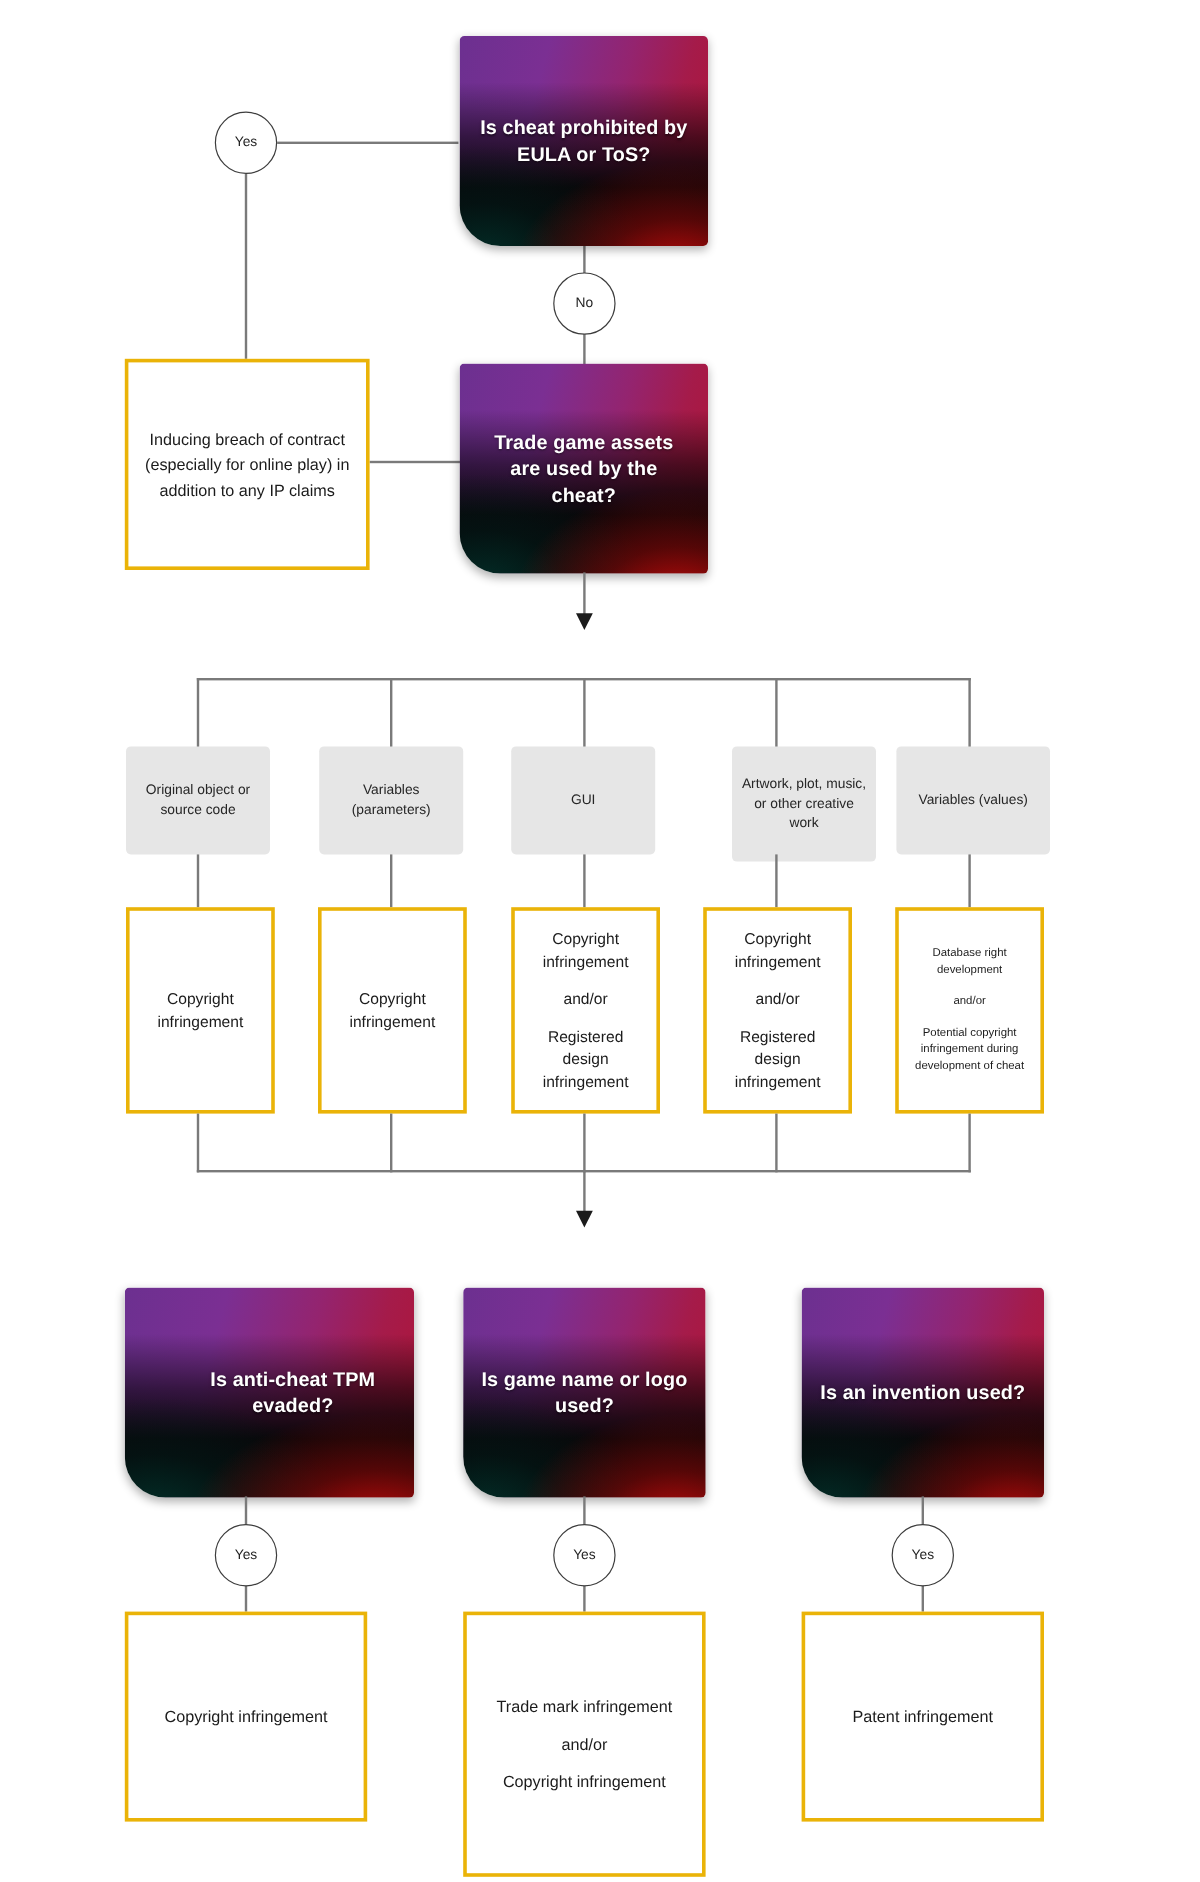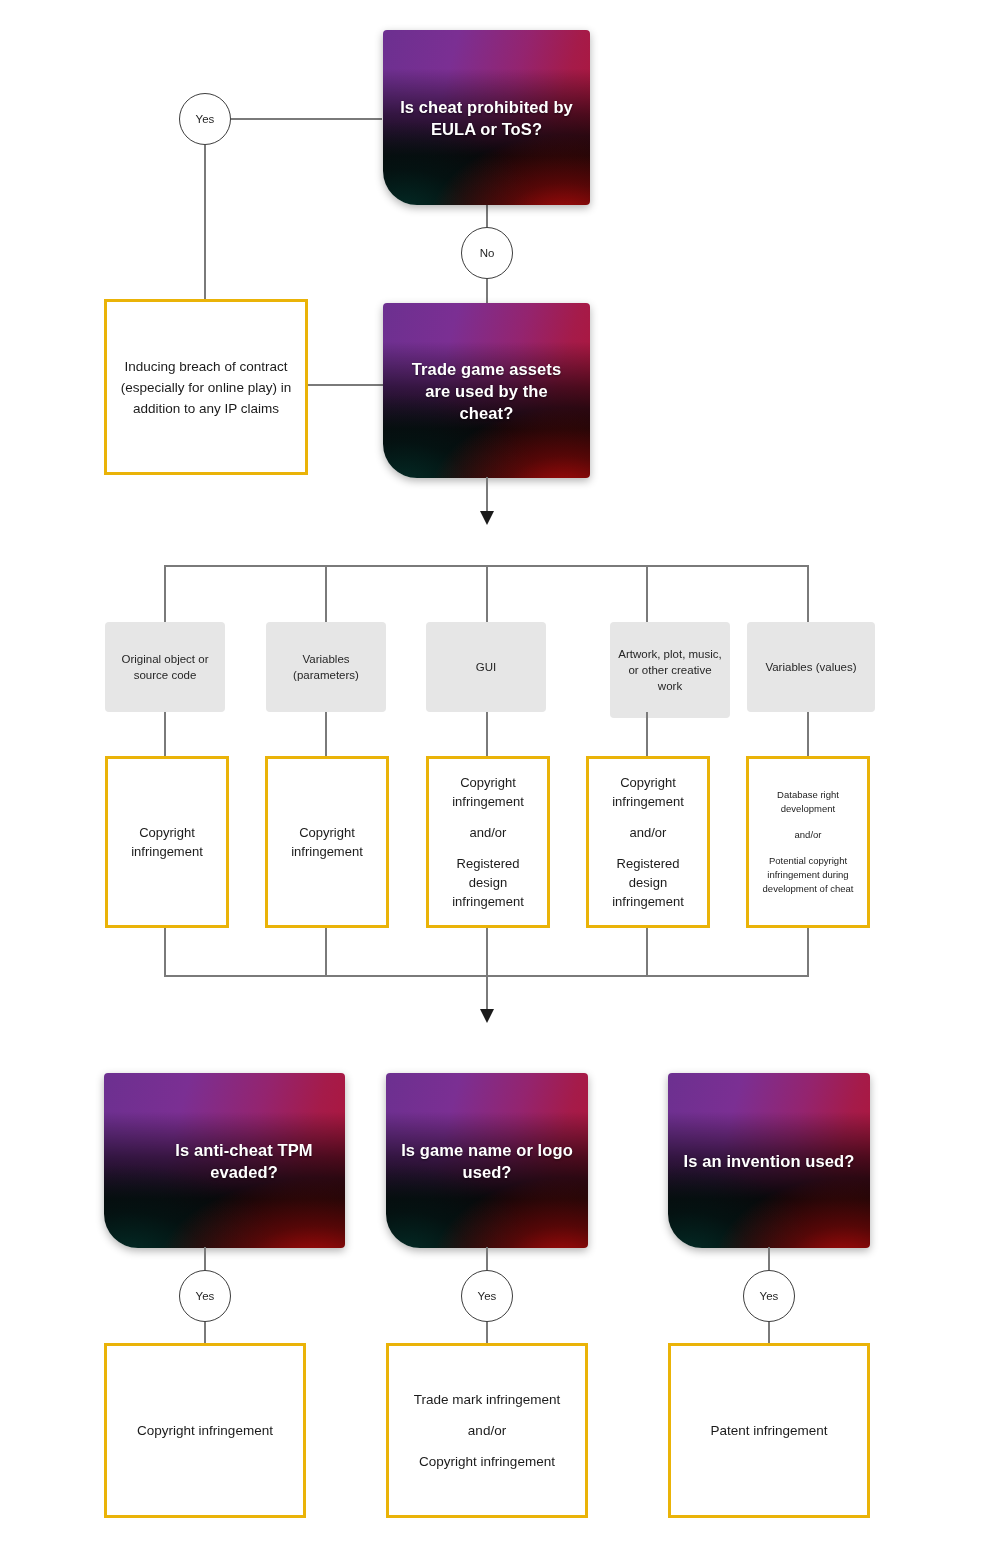--- a/index.html
+++ b/index.html
@@ -246,21 +246,21 @@
   <div class="conn v" style="left:204px; top:1321px; height:23px;"></div>
   <div class="conn v" style="left:486px; top:1321px; height:23px;"></div>
   <div class="conn v" style="left:768px; top:1321px; height:23px;"></div>
 
   <div class="outcome" style="left:104px; top:1343px; width:202px; height:175px; font-size:13.5px; line-height:19px;">
     <span class="otext">
       <p>Copyright infringement</p>
     </span>
   </div>
 
-  <div class="outcome" style="left:386px; top:1343px; width:202px; height:175px; font-size:13.5px; line-height:19px;">
+  <div class="outcome" style="left:386px; top:1343px; width:202px; height:221px; font-size:13.5px; line-height:19px;">
     <span class="otext">
       <p>Trade mark infringement</p>
       <p>and/or</p>
       <p>Copyright infringement</p>
     </span>
   </div>
 
   <div class="outcome" style="left:668px; top:1343px; width:202px; height:175px; font-size:13.5px; line-height:19px;">
     <span class="otext">
       <p>Patent infringement</p>

